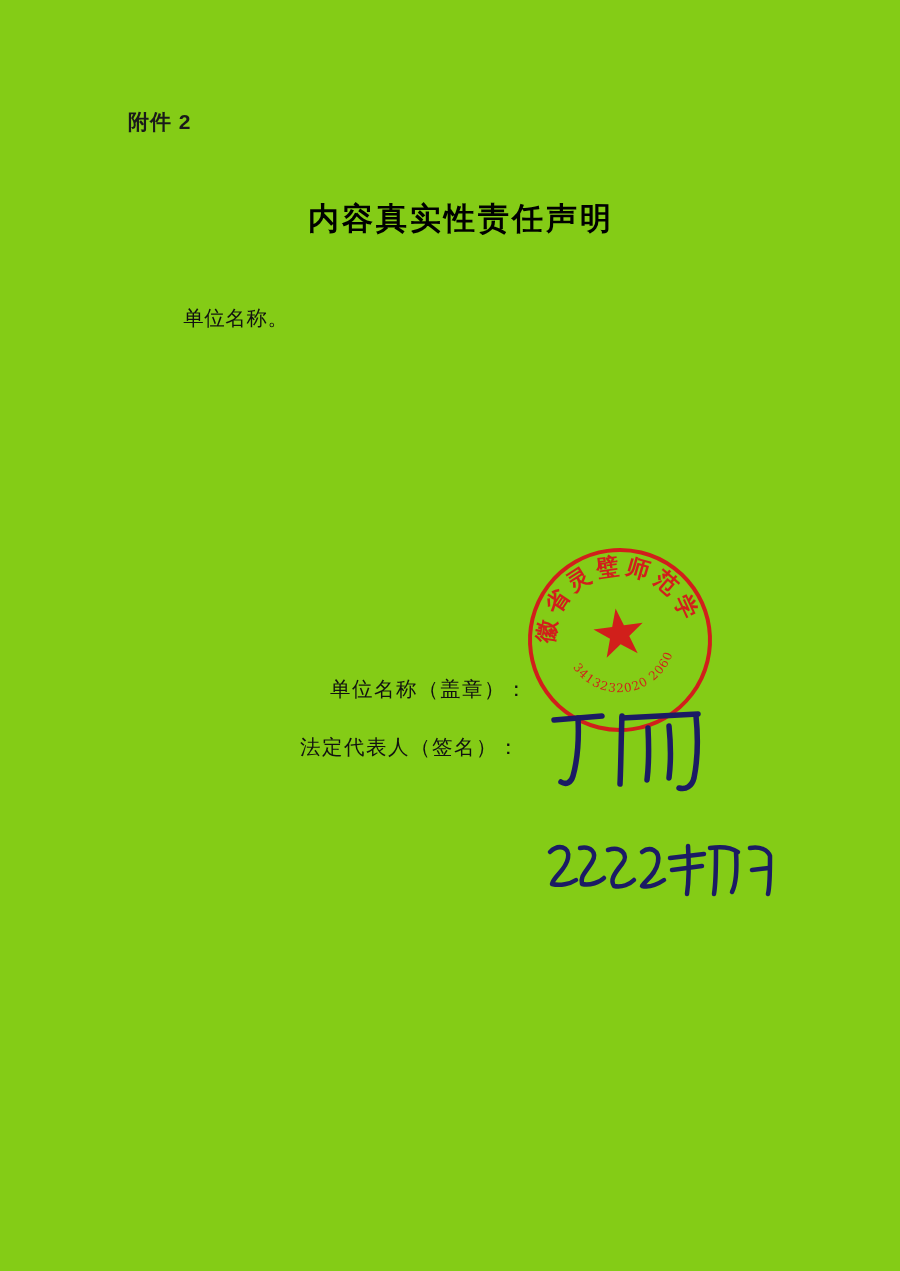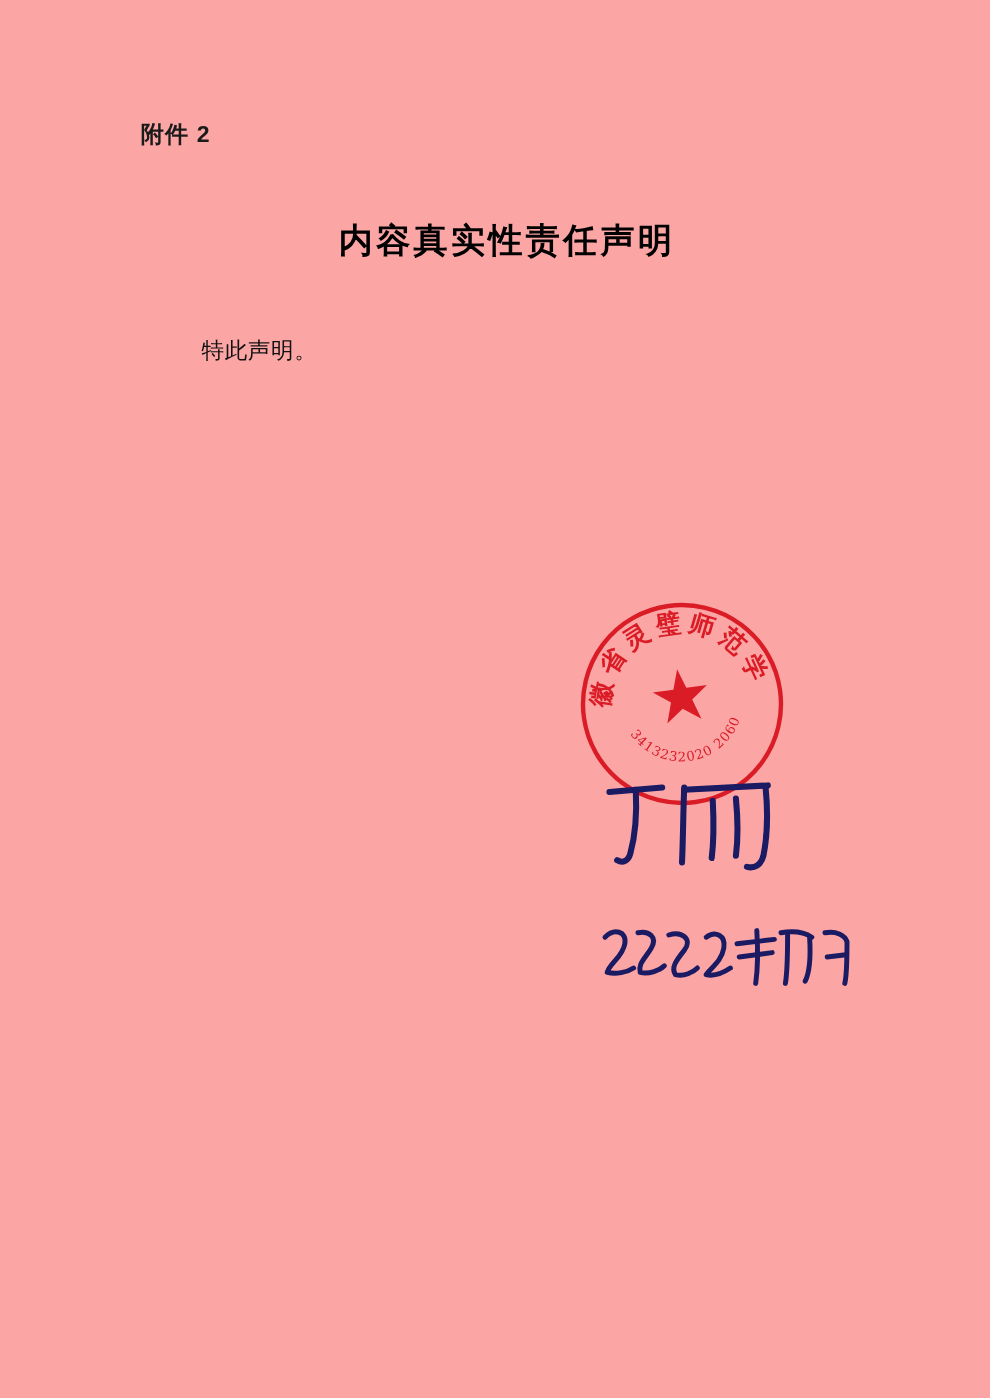--- a/index.html
+++ b/index.html
@@ -8,21 +8,21 @@
     background: #ffffff;
   }
   body {
     font-family: "DejaVu Serif", "Liberation Serif", serif;
     color: #000000;
   }
   .page {
     position: relative;
     width: 900px;
     height: 1271px;
-    background: #fca5a5;
+    background: #84cc16;
     overflow: hidden;
   }
 
   
   .attachment-label {
     position: absolute;
     left: 128px;
     top: 108px;
     font-family: "Liberation Sans", sans-serif;
     font-weight: bold;
@@ -169,24 +169,28 @@
 
 <div class="page">
 
   <div class="attachment-label">附件 2</div>
 
   <div class="doc-title">内容真实性责任声明</div>
 
   <div class="body-block">
     <span class="line3">
       <span class="indent"></span>
-      <span>特此声明。</span>
+      <span>单位名称。</span>
     </span>
   </div>
 
+  <div class="sig-block">
+    <div class="sig-row indent-unit">单位名称（盖章）：</div>
+    <div class="sig-row">法定代表人（签名）：</div>
+  </div>
 
   <div class="seal">
     <svg class="seal-arc-text" viewBox="0 0 176 176">
       <defs>
         <path id="arcTop" d="M 22,88 A 66,66 0 0 1 154,88"></path>
       </defs>
       <text font-size="23" letter-spacing="5" font-weight="bold">
         <textPath href="#arcTop" startOffset="50%" text-anchor="middle">安徽省灵璧师范学校</textPath>
       </text>
     </svg>

